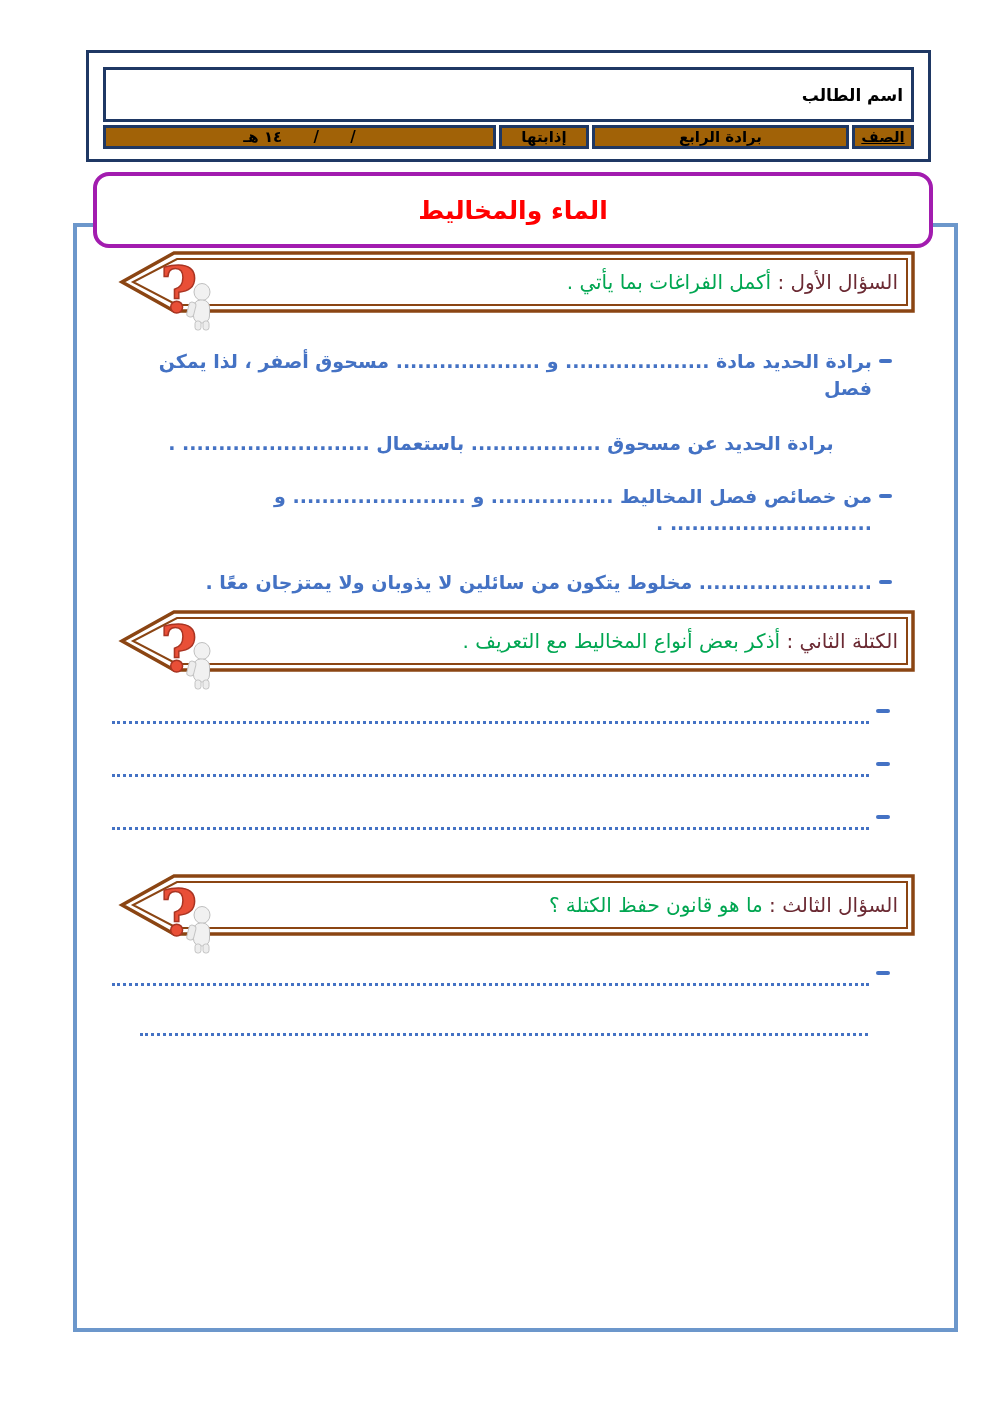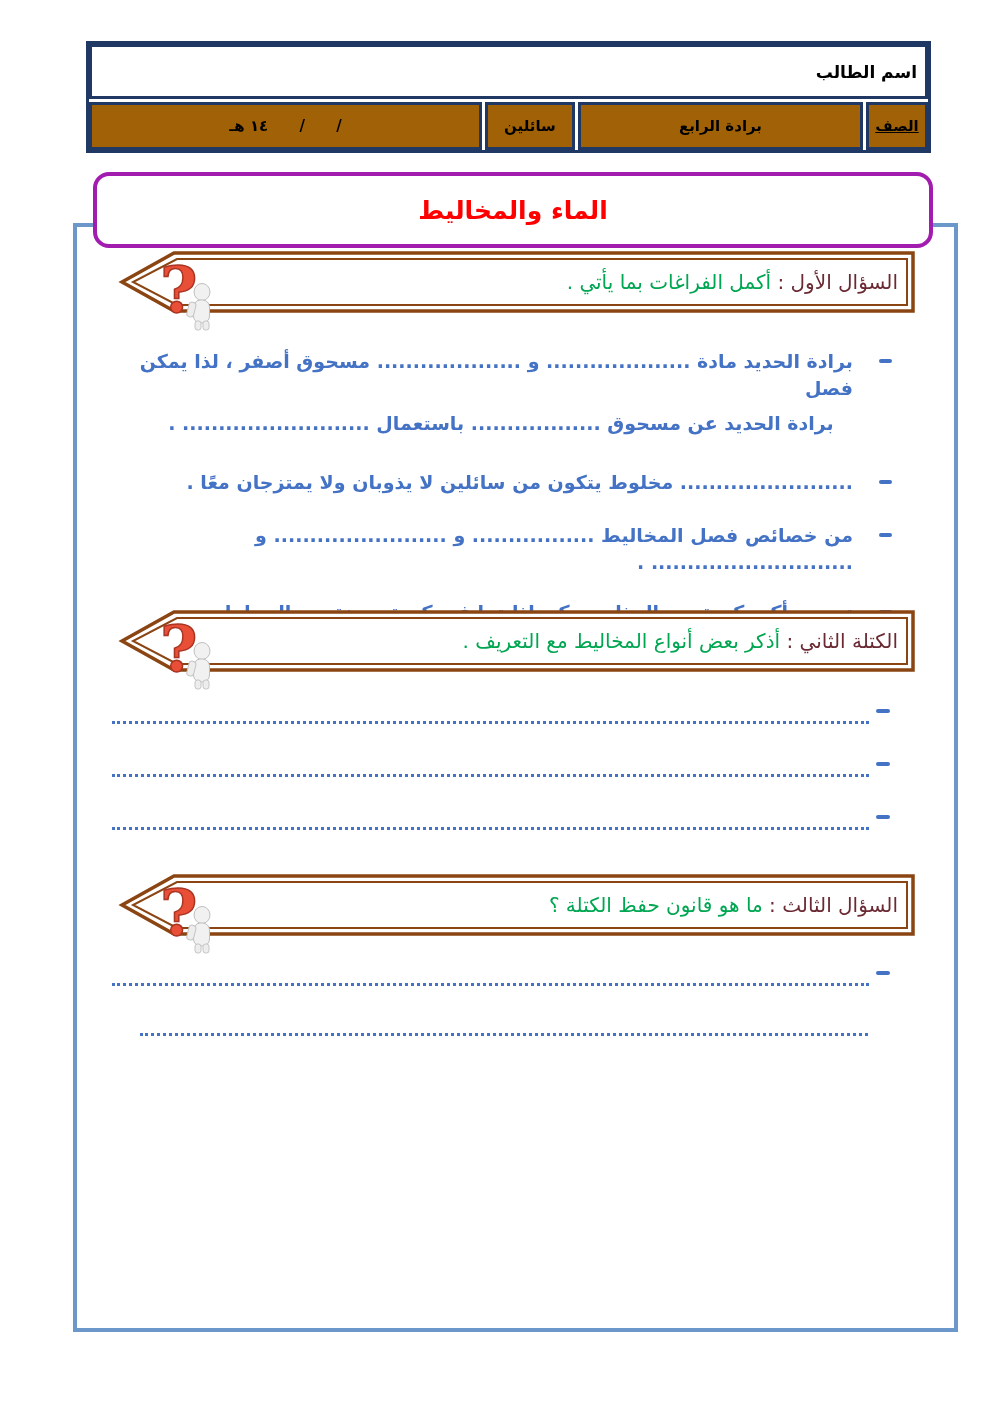--- a/index.html
+++ b/index.html
@@ -2,22 +2,22 @@
 <html lang="ar"><head>
 <meta charset="utf-8">
 <style>
   html,body{margin:0;padding:0;}
   body{
     width:992px;height:1403px;position:relative;background:#ffffff;
     font-family:"DejaVu Sans",sans-serif;overflow:hidden;
   }
   
   .header-table{
-    position:absolute;left:86px;top:41px;width:845px;height:112px;
-    border:3px solid #1F3864;box-sizing:border-box;padding:0;
+    position:absolute;left:86px;top:50px;width:845px;height:112px;
+    border:3px solid #1F3864;box-sizing:border-box;padding:14px;
     display:flex;flex-direction:column;gap:3px;background:#fff;justify-content:space-between;
   }
   .ht-row1{
     flex:0 0 55px;border:3px solid #1F3864;box-sizing:border-box;
     display:flex;align-items:center;justify-content:flex-end;
     padding-left:8px;padding-right:8px;
     font-weight:bold;font-size:17px;color:#000;
   }
   .ht-row2{flex:1;display:flex;gap:3px;}
   .ht-cell{
@@ -50,26 +50,26 @@
     white-space:nowrap;
   }
   .q-label{color:#6B2A33;}
   .q-prompt{color:#00A651;}
   .qmark-icon{position:absolute;left:38px;top:4px;width:72px;height:76px;z-index:7;}
   
   .q1-items{
     position:absolute;left:110px;top:348px;width:782px;z-index:6;
     direction:rtl;color:#4472C4;font-weight:bold;font-size:19px;
   }
-  .fill-row{display:flex;gap:26px;align-items:flex-start;}
+  .fill-row{display:flex;gap:7px;align-items:flex-start;}
   .dash-bullet{
     flex:0 0 13px;height:4px;border-radius:2px;background:#4472C4;margin-top:11px;
   }
   .fill-text{flex:1;text-align:right;line-height:27px;}
-  .fill-line2{text-align:center;margin-top:8px;line-height:27px;}
+  .fill-line2{text-align:center;margin-top:28px;line-height:27px;}
   .mt-item2{margin-top:32px;}
   .mt-item3{margin-top:26px;}
   .mt-item4{margin-top:23px;}
   
   .answers{position:absolute;left:112px;width:778px;z-index:6;direction:rtl;}
   .answers-q2{top:696px;}
   .answers-q3{top:958px;}
   .answer-line{display:flex;gap:7px;height:28px;margin-bottom:25px;}
   .answers-q3 .answer-line{margin-bottom:22px;}
   .answer-dash{flex:0 0 14px;height:4px;border-radius:2px;background:#4472C4;margin-top:13px;}
@@ -83,21 +83,21 @@
 </style>
 </head>
 <body>
 
 <div class="header-table">
   <div class="ht-row1">
     <span>اسم الطالب</span>
   </div>
   <div class="ht-row2">
     <div class="ht-cell ht-date-value" dir="rtl">/      /      ١٤ هـ</div>
-    <div class="ht-cell ht-date-label">سائلين</div>
+    <div class="ht-cell ht-date-label">إذابتها</div>
     <div class="ht-cell ht-subject">برادة الرابع</div>
     <div class="ht-cell ht-class">الصف</div>
   </div>
 </div>
 
 <div class="main-box"></div>
 
 <div class="title-box">
   <span class="title-text">الماء والمخاليط</span>
 </div>
@@ -120,27 +120,27 @@
     <span class="q-prompt">أكمل الفراغات بما يأتي .</span>
   </div>
 </div>
 
 <div class="q1-items">
   <div class="fill-row">
     <span class="dash-bullet"></span>
     <span class="fill-text">برادة الحديد مادة .................... و .................... مسحوق أصفر ، لذا يمكن فصل</span>
   </div>
   <div class="fill-line2">برادة الحديد عن مسحوق .................. باستعمال .......................... .</div>
+  <div class="fill-row mt-item3">
+    <span class="dash-bullet"></span>
+    <span class="fill-text">من خصائص فصل المخاليط ................. و ........................ و ............................ .</span>
+  </div>
   <div class="fill-row mt-item2">
     <span class="dash-bullet"></span>
     <span class="fill-text">........................ مخلوط يتكون من سائلين لا يذوبان ولا يمتزجان معًا .</span>
-  </div>
-  <div class="fill-row mt-item3">
-    <span class="dash-bullet"></span>
-    <span class="fill-text">من خصائص فصل المخاليط ................. و ........................ و ............................ .</span>
   </div>
   <div class="fill-row mt-item4">
     <span class="dash-bullet"></span>
     <span class="fill-text">تسمى أكبر كمية من المذاب يمكن إذابتها في كمية معينة من المحلول ...................... .</span>
   </div>
 </div>
 
 <div class="banner" style="top:610px;">
   <svg class="shape" viewBox="0 0 798 62" preserveAspectRatio="none">
     <polygon points="795,2 56,2 4,31 56,60 795,60" fill="#ffffff" stroke="#8B4513" stroke-width="3.5"></polygon>

